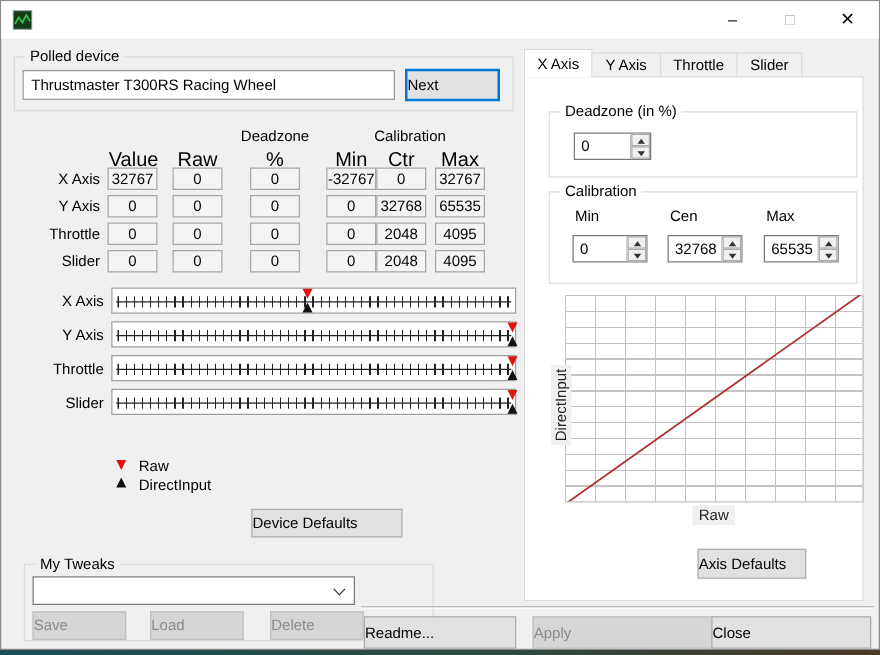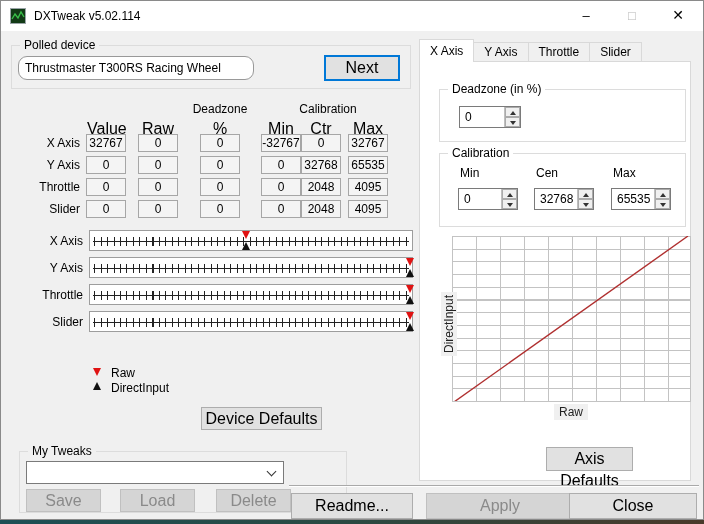--- a/index.html
+++ b/index.html
@@ -16,21 +16,21 @@
   #btn-max { right:48px; color:#b8b8b8; }
   #btn-close { right:2px; font-size:14px; }
 
   
   .groupbox { position:absolute; border:1px solid #dcdcdc; }
   .gb-label { position:absolute; top:-8px; left:8px; background:#f0f0f0; padding:0 4px; font-size:12px; }
   .gb-white .gb-label { background:#ffffff; }
 
   .textbox { position:absolute; background:#fff; border:1px solid #999; font-size:12px; padding:4px 6px; }
 
-  .btn { position:absolute; background:#e1e1e1; border:1px solid #adadad; text-align:center; font-size:16px; font-family:"Liberation Sans",sans-serif; }
+  .btn { position:absolute; background:#e1e1e1; border:1px solid #adadad; text-align:left; font-size:12px; font-family:"Liberation Sans",sans-serif; }
   .btn.default { border:2px solid #0078d7; }
   .btn.disabled { background:#d5d5d5; border-color:#c0c0c0; color:#8a8a8a; }
 
   
   #value-table { position:absolute; left:2px; top:96px; width:410px; }
   .grp-hdr { position:absolute; top:5px; text-align:center; font-size:12px; }
   .col-hdr-row, .t-row { position:absolute; left:0; display:flex; align-items:center; }
   .t-label { width:80px; text-align:right; padding-right:3px; font-size:12px; }
   .t-cell { width:40px; height:18px; border:1px solid #a6a6a6; background:#f4f4f4; text-align:center; line-height:16px; font-size:12px; }
   .c1{margin-left:3px;} .c2{margin-left:12px;} .c3{margin-left:22px;} .c4{margin-left:21px;} .c5{margin-left:0;} .c6{margin-left:7px;}
@@ -85,29 +85,28 @@
 <body>
 
 <div id="window">
 
   <div id="titlebar">
     <svg id="app-icon" viewBox="0 0 16 16">
       <rect x="0" y="0" width="16" height="16" fill="#9aa4a8"></rect>
       <rect x="1" y="1" width="14" height="14" fill="#123a16"></rect>
       <polyline points="2,11 5,6 8,10 11,4 14,9" fill="none" stroke="#39c04a" stroke-width="1.4"></polyline>
     </svg>
-    <span id="title-text">DXTweak v5.02.114</span>
     <div id="btn-min" class="tb-btn">–</div>
     <div id="btn-max" class="tb-btn">□</div>
     <div id="btn-close" class="tb-btn">✕</div>
   </div>
 
   <div class="groupbox" style="left:10px; top:44px; width:400px; height:44px;">
     <span class="gb-label">Polled device</span>
-    <div class="textbox" style="left:6px; top:10px; width:236px; height:24px;border-radius:9px;">Thrustmaster T300RS Racing Wheel</div>
+    <div class="textbox" style="left:6px; top:10px; width:298px; height:24px;">Thrustmaster T300RS Racing Wheel</div>
     <div class="btn default" style="left:312px; top:9px; width:76px; height:26px; line-height:22px;">Next</div>
   </div>
 
   <div id="value-table">
     <div class="grp-hdr" style="left:177px; width:80px; top:5px;">Deadzone</div>
     <div class="grp-hdr" style="left:275px; width:100px; top:5px;">Calibration</div>
     <div class="col-hdr-row" style="top:22px;">
       <div class="t-label"></div>
       <div class="col-hdr c1">Value</div>
       <div class="col-hdr c2">Raw</div>
@@ -270,21 +269,21 @@
       </div>
 
       <div id="chart-grid">
         <svg id="chart-line" viewBox="0 0 239 166" preserveAspectRatio="none">
           <line x1="2" y1="167" x2="237" y2="0" stroke="#b03030" stroke-width="1.4"></line>
         </svg>
         <div id="chart-ylabel">DirectInput</div>
         <div id="chart-xlabel">Raw</div>
       </div>
 
-      <div class="btn" style="left:126px; top:377px; width:87px; height:24px; line-height:22px;margin-top:8px;">Axis Defaults</div>
+      <div class="btn" style="left:138px; top:377px; width:87px; height:24px; line-height:22px;">Axis Defaults</div>
     </div>
   </div>
 
   <div id="separator"></div>
   <div class="btn" style="left:290px; top:492px; width:122px; height:26px; line-height:24px;">Readme...</div>
   <div class="btn disabled" style="left:425px; top:492px; width:148px; height:26px; line-height:24px;">Apply</div>
   <div class="btn" style="left:568px; top:492px; width:128px; height:26px; line-height:24px;">Close</div>
 
 </div>
 

